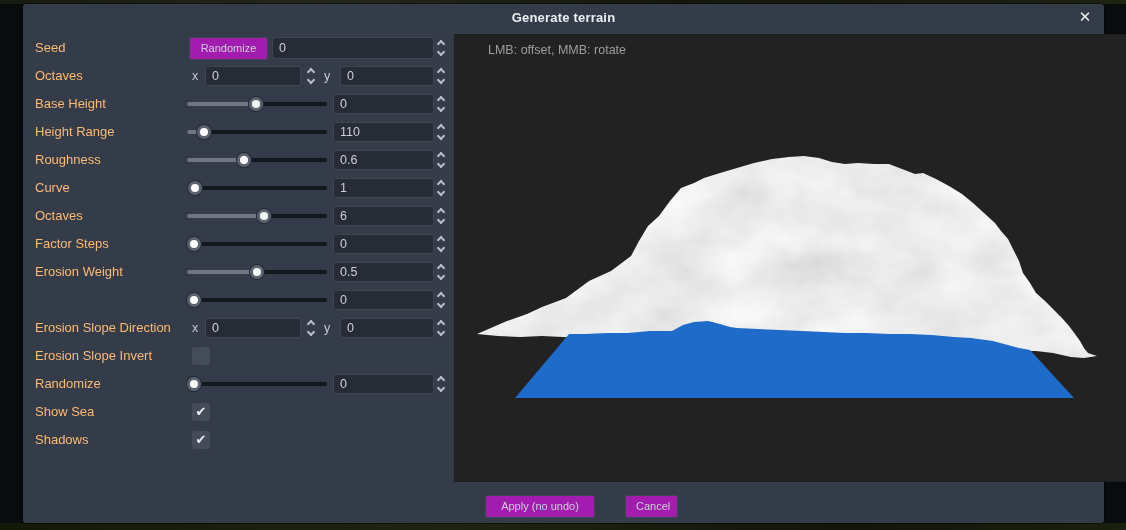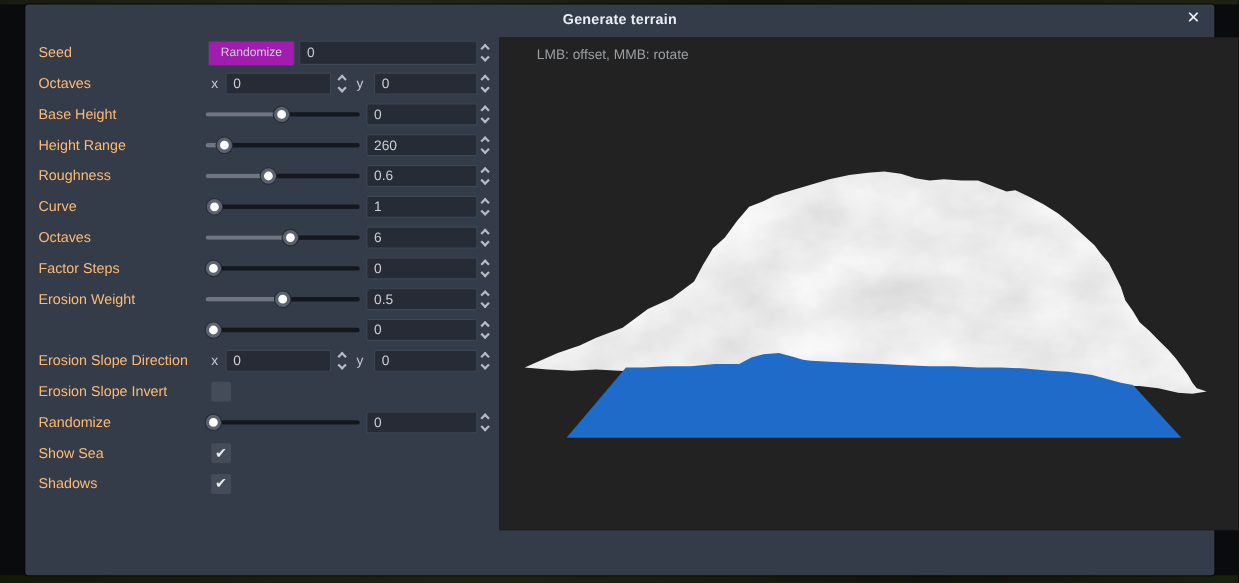--- a/index.html
+++ b/index.html
@@ -119,21 +119,21 @@
           </span>
       </div>
 
       <div class="row">
         <span class="lbl">Height Range</span>
         <span class="slider" style="--frac: 0.12;">
             <i class="track"></i>
             <i class="fill"></i>
             <i class="knob"></i>
           </span>
-        <span class="input val">260</span>
+        <span class="input val">110</span>
         <span class="spinner s-right">
             <i class="chev up"></i>
             <i class="chev dn"></i>
           </span>
       </div>
 
 
       <div class="row">
         <span class="lbl">Roughness</span>
         <span class="slider" style="--frac: 0.41;">
@@ -287,15 +287,19 @@
         </defs>
         <g transform="translate(-437,-34)">
           <path filter="url(#terrainNoise)" d="M459,333 L489,320 509,313 524,306 548,297 571,280 593,270 613,255 621,240 630,225 641,215 652,200 663,187 676,182 686,177 702,172 719,167 736,162 754,158 771,156 786,155 801,157 814,161 827,163 840,162 856,163 871,163 884,168 897,173 905,172 918,178 931,185 944,193 955,202 966,212 977,222 983,230 990,238 996,250 1001,260 1005,272 1012,282 1018,292 1027,300 1035,308 1044,317 1051,325 1057,333 1062,340 1066,347 1070,352 1079,355
                L1066,357 1053,356 1035,352 1018,350 1001,350 975,343 953,340 936,339 914,337 892,336 871,336 849,335 827,335 806,334 784,333 762,332 740,332 719,331 697,329 676,330 654,334 632,334 610,336 589,337 567,337 545,336 524,335 502,336 480,335 Z" fill="#efefef"></path>
           <path d="M497,397 L551,333 567,333 589,332 610,332 632,330 654,330 665,324 676,321 690,320 702,323 712,326 719,327 740,328 762,329 784,330 806,331 827,332 849,332 871,333 892,333 914,334 936,336 953,337 975,340 1001,347 1012,349 1056,397 Z" fill="#1f6bc9"></path>
         </g>
       </svg>
       <span class="hint">LMB: offset, MMB: rotate</span>
     </div>
 
+    <div class="footer">
+      <button class="btn apply">Apply (no undo)</button>
+      <button class="btn cancel">Cancel</button>
+    </div>
 
   </div>
 </div>
 
 </body></html>

